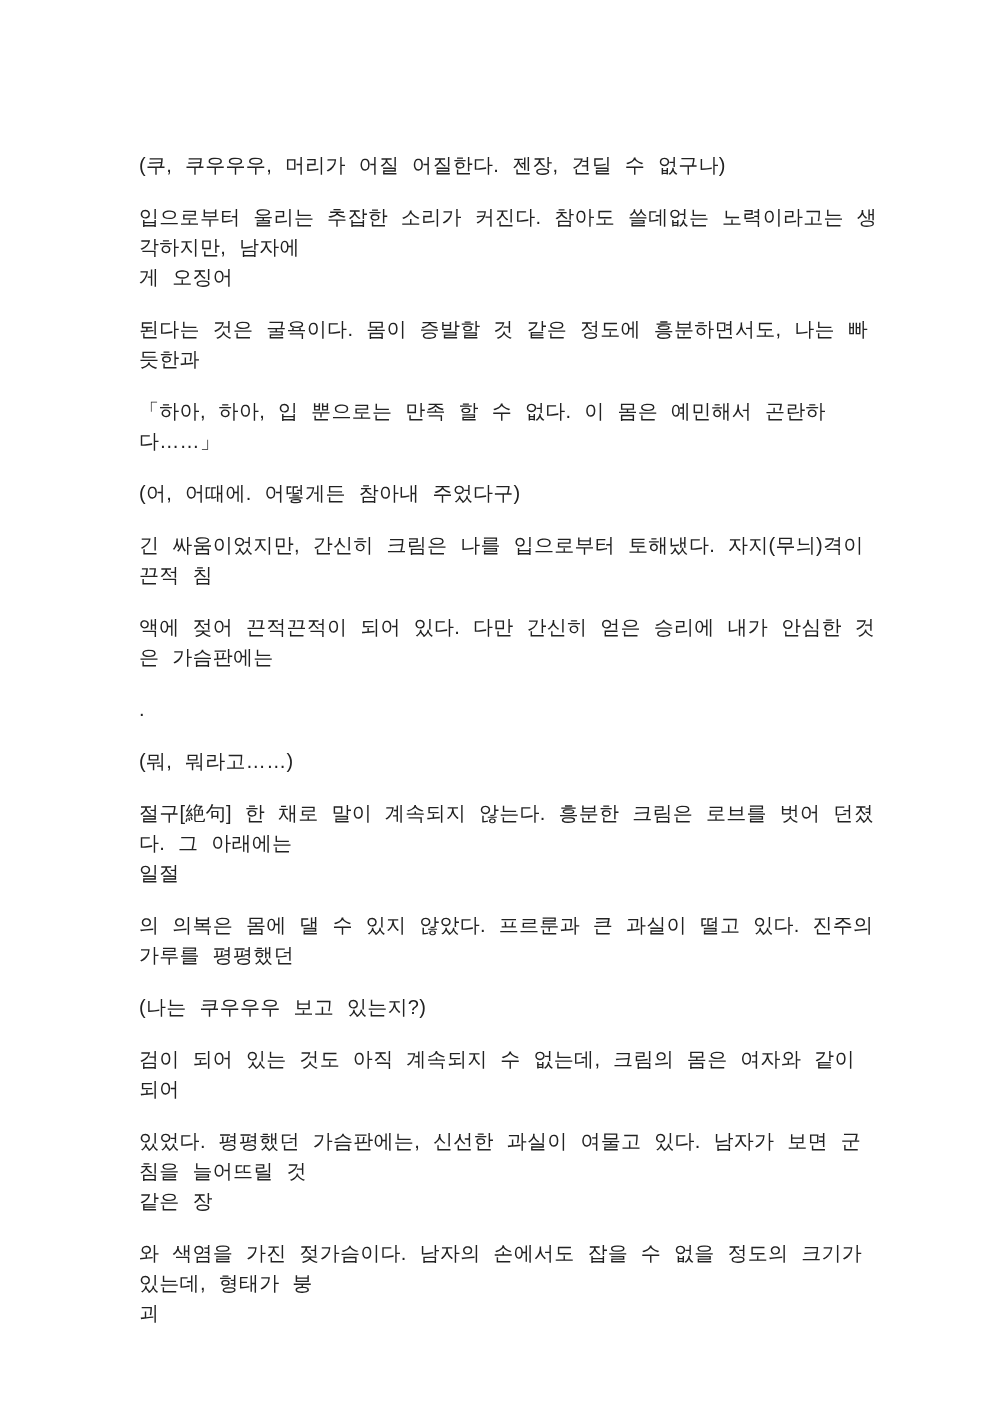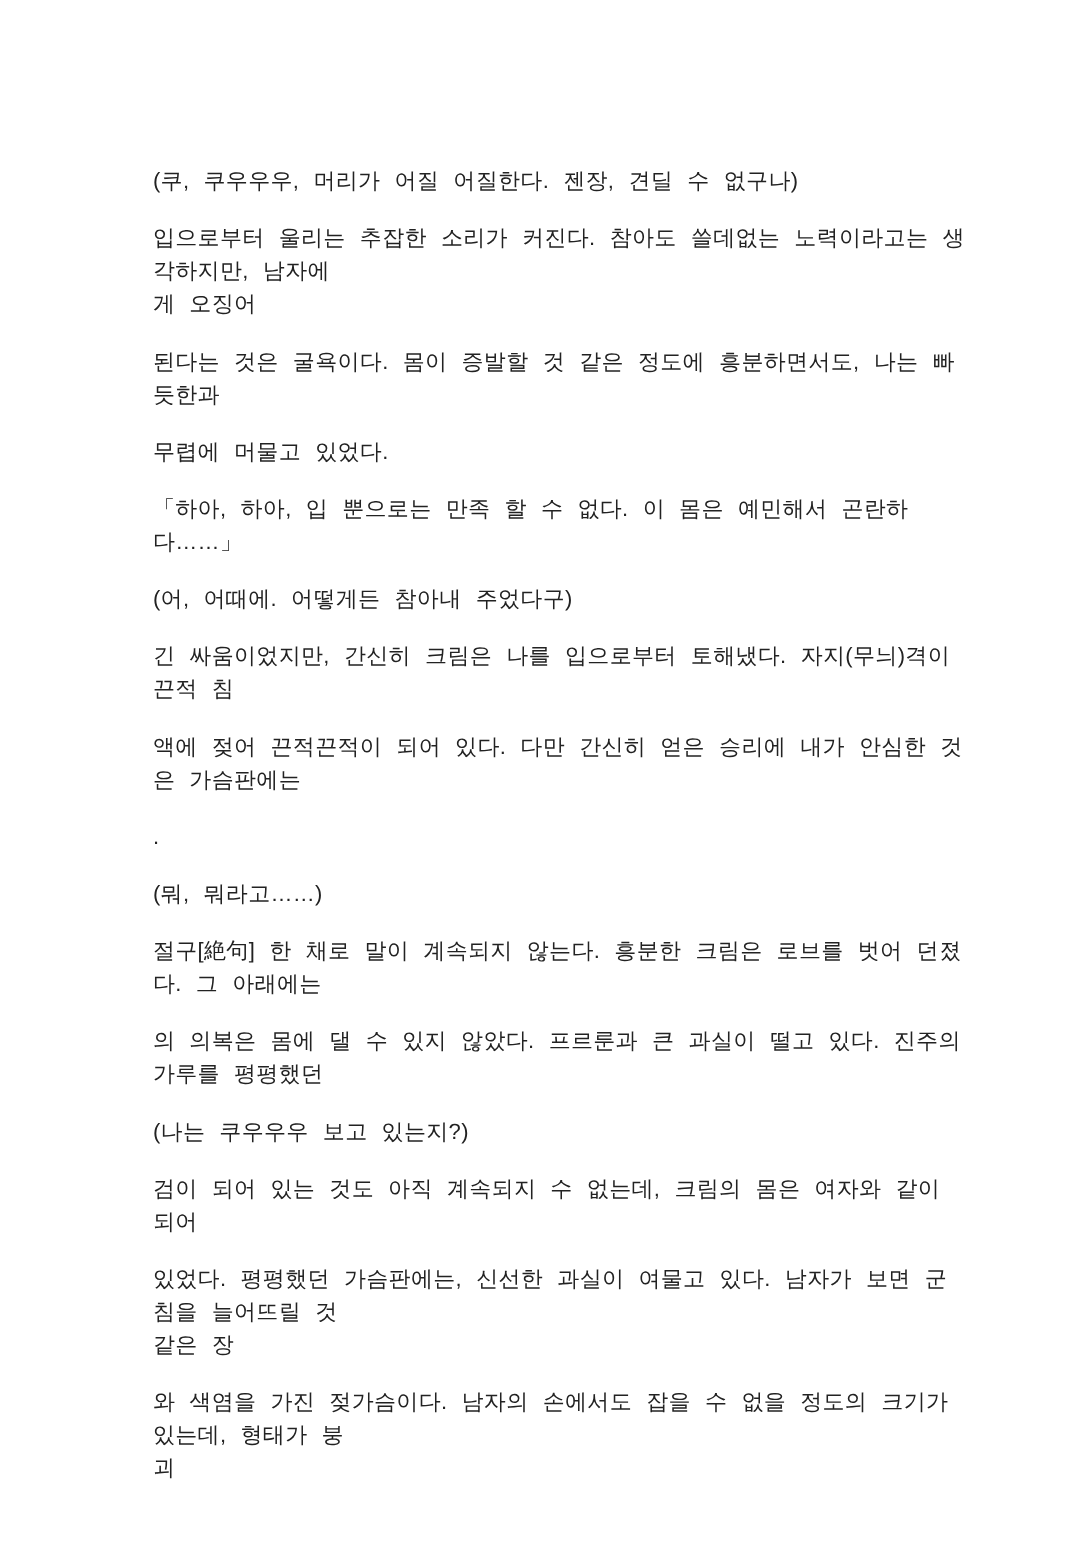--- a/index.html
+++ b/index.html
@@ -46,42 +46,40 @@
       <span class="line">(쿠, 쿠우우우, 머리가 어질 어질한다. 젠장, 견딜 수 없구나)</span>
     </p>
     <p>
       <span class="line">입으로부터 울리는 추잡한 소리가 커진다. 참아도 쓸데없는 노력이라고는 생각하지만, 남자에</span>
       <span class="line">게 오징어</span>
     </p>
     <p>
       <span class="line">된다는 것은 굴욕이다. 몸이 증발할 것 같은 정도에 흥분하면서도, 나는 빠듯한과</span>
     </p>
     <p>
-      <span class="line">무렵에 머물고 있었다.</span>
-    </p>
-    <p>
       <span class="line">「하아, 하아, 입 뿐으로는 만족 할 수 없다. 이 몸은 예민해서 곤란하다……」</span>
     </p>
     <p>
       <span class="line">(어, 어때에. 어떻게든 참아내 주었다구)</span>
     </p>
     <p>
       <span class="line">긴 싸움이었지만, 간신히 크림은 나를 입으로부터 토해냈다. 자지(무늬)격이 끈적 침</span>
     </p>
     <p>
       <span class="line">액에 젖어 끈적끈적이 되어 있다. 다만 간신히 얻은 승리에 내가 안심한 것은 가슴판에는</span>
     </p>
     <p>
       <span class="line">.</span>
     </p>
     <p>
       <span class="line">(뭐, 뭐라고……)</span>
     </p>
     <p>
       <span class="line">절구[絶句] 한 채로 말이 계속되지 않는다. 흥분한 크림은 로브를 벗어 던졌다. 그 아래에는</span>
+      <span class="line">일절</span>
     </p>
     <p>
       <span class="line">의 의복은 몸에 댈 수 있지 않았다. 프르룬과 큰 과실이 떨고 있다. 진주의 가루를 평평했던</span>
     </p>
     <p>
       <span class="line">(나는 쿠우우우 보고 있는지?)</span>
     </p>
     <p>
       <span class="line">검이 되어 있는 것도 아직 계속되지 수 없는데, 크림의 몸은 여자와 같이 되어</span>
     </p>

